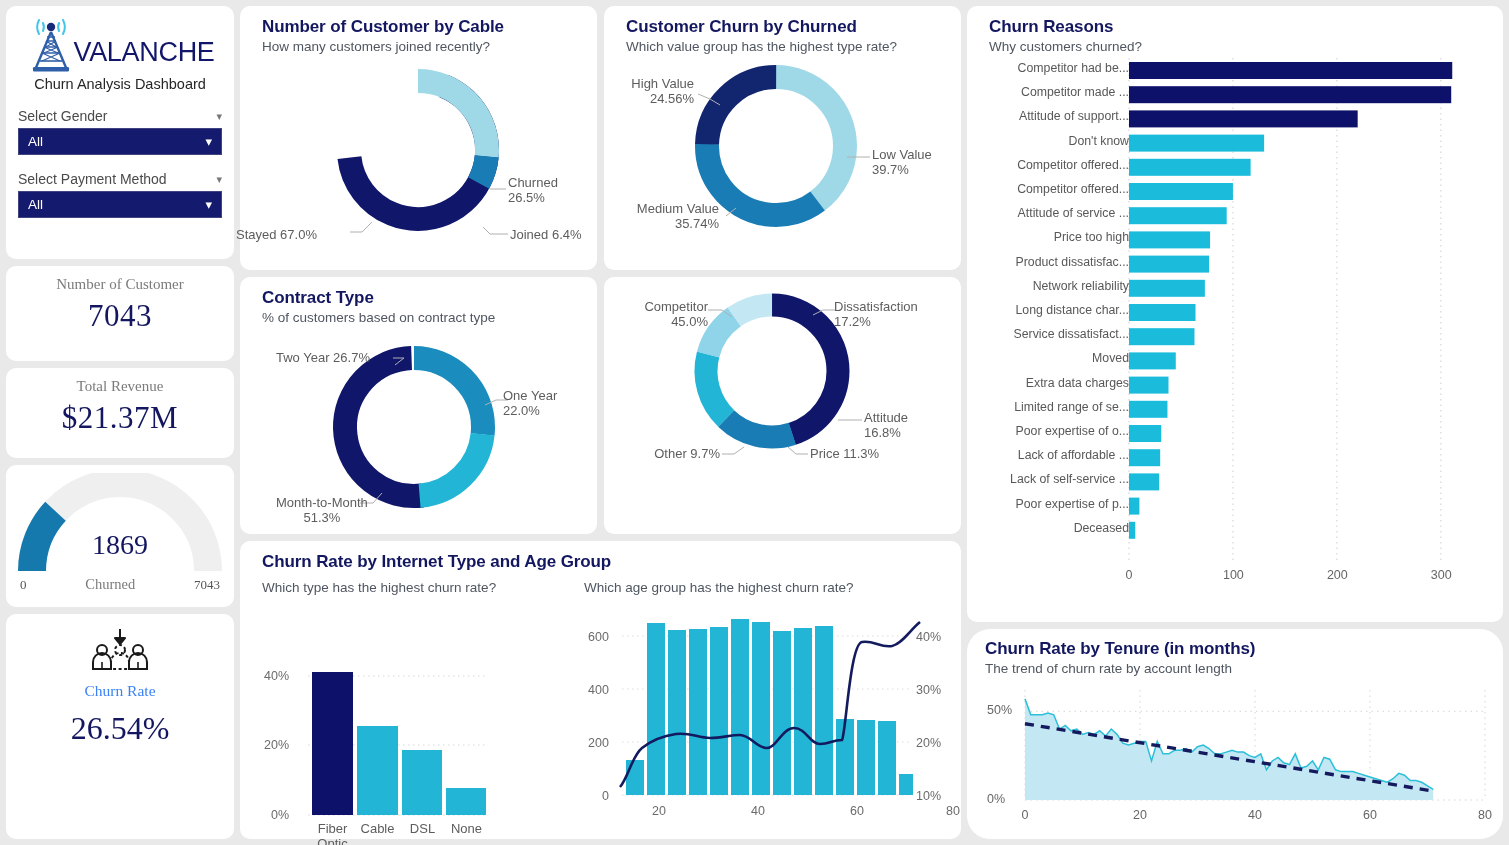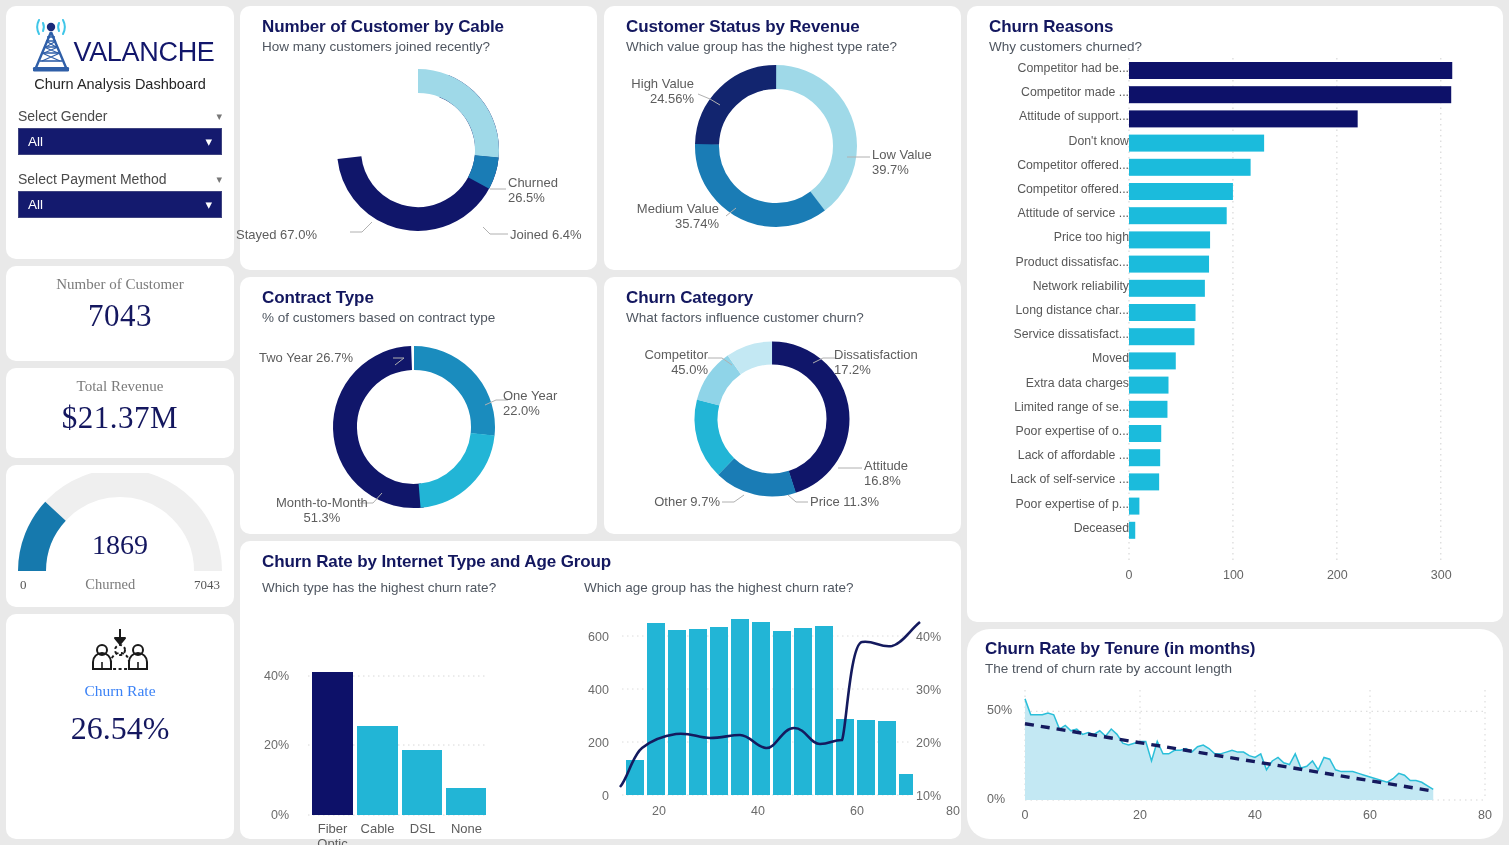--- a/index.html
+++ b/index.html
@@ -228,56 +228,52 @@
             <svg width="357" height="200" viewBox="0 0 357 200">
               <g transform="translate(174,102)">
                 <circle r="69" fill="none" stroke="#10166a" stroke-width="24" stroke-dasharray="222.5 211" transform="rotate(83)"></circle>
                 <circle r="69" fill="none" stroke="#1a8cbe" stroke-width="24" stroke-dasharray="115.8 317.7" transform="rotate(-90)"></circle>
                 <circle r="69" fill="none" stroke="#22b5d6" stroke-width="24" stroke-dasharray="95.4 338.1" transform="rotate(6)"></circle>
               </g>
               <path d="M155 40 L164 33 L153 33" stroke="#b0b0b0" stroke-width="1" fill="none"></path>
               <path d="M245 80 L256 75 L268 75" stroke="#b0b0b0" stroke-width="1" fill="none"></path>
               <path d="M142 168 L133 178 L120 178" stroke="#b0b0b0" stroke-width="1" fill="none"></path>
             </svg>
-            <div class="dlabel" style="left:19px; top:25px;">Two Year 26.7%</div>
+            <div class="dlabel" style="left:36px; top:25px;">Two Year 26.7%</div>
             <div class="dlabel" style="left:263px; top:63px;">One Year<br>22.0%</div>
             <div class="dlabel" style="left:36px; top:170px; text-align:center;">Month-to-Month<br>51.3%</div>
           </div>
         </div>
       </div>
 
       <div class="mid-col">
 
         <div class="card donut-card">
           <div class="pad">
-            <div class="h-title">Customer Status by Revenue</div>
+            <div class="h-title">Customer Churn by Churned</div>
             <div class="h-sub">Which value group has the highest type rate?</div>
           </div>
           <div class="donut-stage">
             <svg width="357" height="196" viewBox="0 0 357 196">
               <g transform="translate(172,92)">
                 <circle r="69" fill="none" stroke="#9fd9e8" stroke-width="24" stroke-dasharray="172.1 261.4" transform="rotate(-90)"></circle>
                 <circle r="69" fill="none" stroke="#1a7cb5" stroke-width="24" stroke-dasharray="155 278.5" transform="rotate(52.9)"></circle>
                 <circle r="69" fill="none" stroke="#12256f" stroke-width="24" stroke-dasharray="106.5 327" transform="rotate(181.5)"></circle>
               </g>
               <path d="M94 40 L106 45 L116 51" stroke="#b0b0b0" stroke-width="1" fill="none"></path>
               <path d="M243 103 L258 103 L266 103" stroke="#b0b0b0" stroke-width="1" fill="none"></path>
               <path d="M122 162 L132 154" stroke="#b0b0b0" stroke-width="1" fill="none"></path>
             </svg>
             <div class="dlabel" style="left:18px; top:22px; text-align:right; width:72px;">High Value<br>24.56%</div>
             <div class="dlabel" style="left:268px; top:93px;">Low Value<br>39.7%</div>
             <div class="dlabel" style="left:10px; top:147px; text-align:right; width:105px;">Medium Value<br>35.74%</div>
           </div>
         </div>
 
         <div class="card donut-card" style="flex:1">
-          <div class="pad">
-            <div class="h-title">Churn Category</div>
-            <div class="h-sub">What factors influence customer churn?</div>
-          </div>
           <div class="donut-stage" style="height:200px">
             <svg width="357" height="200" viewBox="0 0 357 200">
               <g transform="translate(168,94)">
                 <circle r="66" fill="none" stroke="#10166a" stroke-width="23" stroke-dasharray="186.6 228" transform="rotate(-90)"></circle>
                 <circle r="66" fill="none" stroke="#1a7cb5" stroke-width="23" stroke-dasharray="71.3 343.3" transform="rotate(72)"></circle>
                 <circle r="66" fill="none" stroke="#22b5d6" stroke-width="23" stroke-dasharray="69.7 344.9" transform="rotate(133.9)"></circle>
                 <circle r="66" fill="none" stroke="#8fd4e8" stroke-width="23" stroke-dasharray="46.9 367.7" transform="rotate(194.4)"></circle>
                 <circle r="66" fill="none" stroke="#c3e8f3" stroke-width="23" stroke-dasharray="40.2 374.4" transform="rotate(235.1)"></circle>
               </g>
               <path d="M128 40 L118 33 L104 33" stroke="#b0b0b0" stroke-width="1" fill="none"></path>

